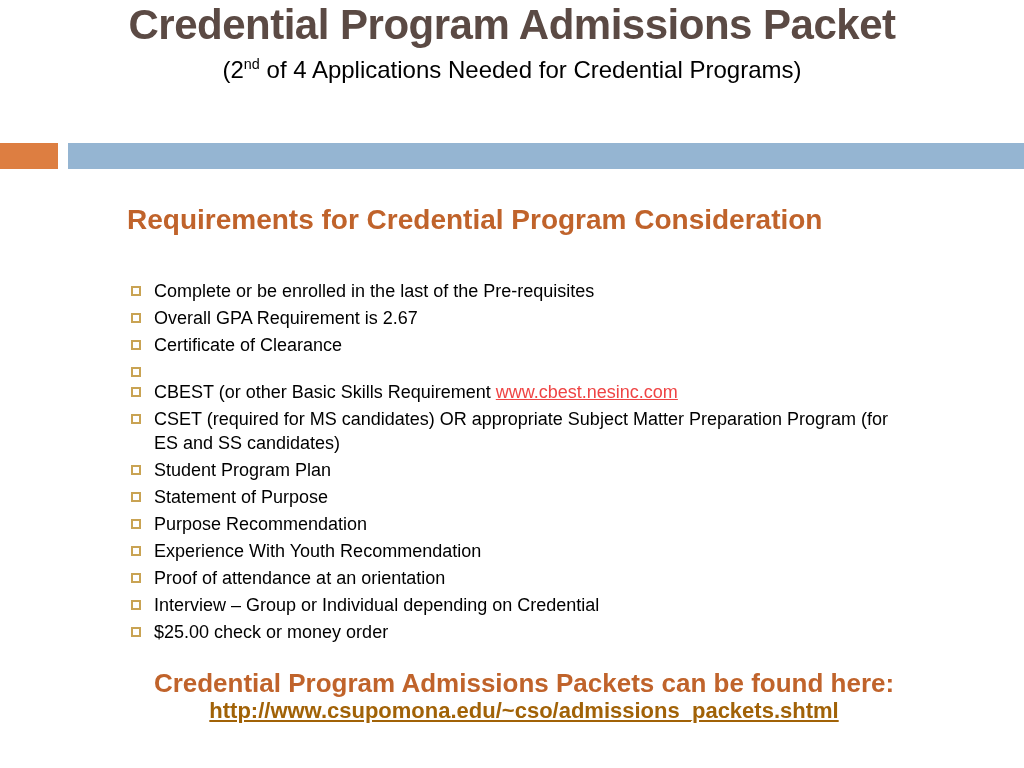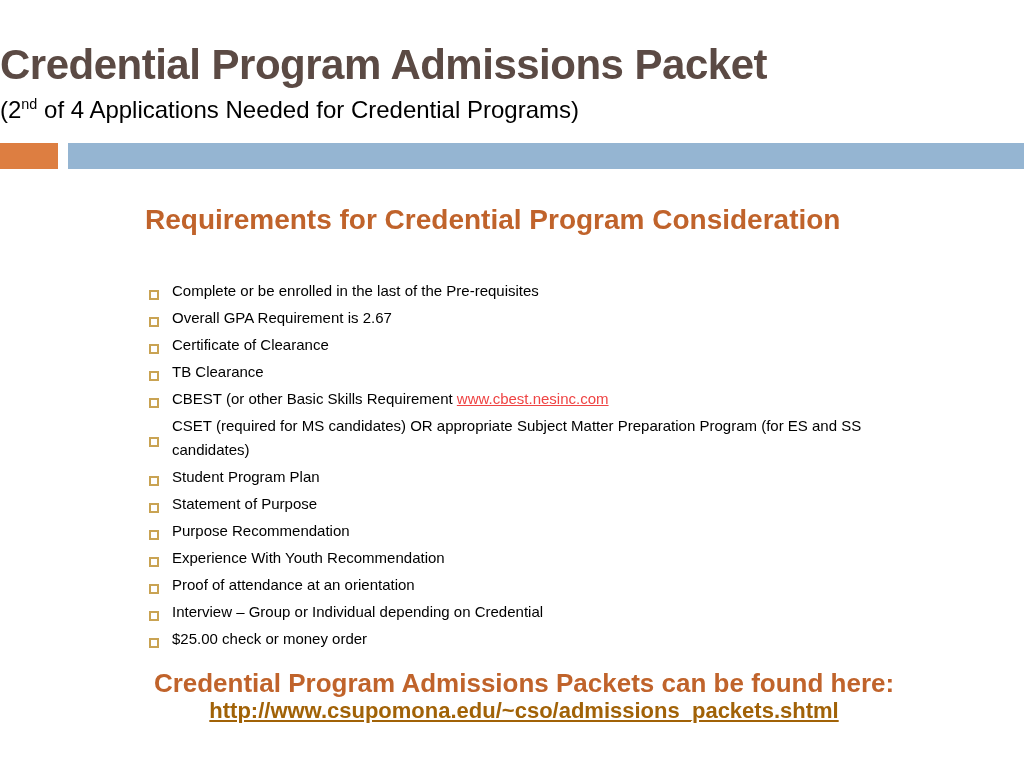--- a/index.html
+++ b/index.html
@@ -6,21 +6,21 @@
   html, body { width: 1024px; height: 768px; }
   body {
     font-family: "Liberation Sans", "DejaVu Sans", sans-serif;
     background: #ffffff;
     position: relative;
     overflow: hidden;
   }
   .slide { width: 1024px; height: 768px; position: relative; background: #ffffff; }
 
   
-  .header { text-align: left; padding-top: 40px; }
+  .header { text-align: center; }
   .slide-title {
     color: #5b4a44;
     font-size: 42px;
     font-weight: bold;
     line-height: 50px;
     letter-spacing: -0.5px;
   }
   .slide-subtitle {
     color: #000000;
     font-size: 24px;
@@ -33,36 +33,36 @@
   
   .divider { position: absolute; top: 143px; left: 0; width: 1024px; height: 26px; }
   .divider .orange-block {
     position: absolute; left: 0; top: 0; width: 58px; height: 26px; background: #dd7e41;
   }
   .divider .blue-bar {
     position: absolute; left: 68px; top: 0; width: 956px; height: 26px; background: #95b5d2;
   }
 
   
-  .content { position: absolute; top: 203px; left: 145px; width: 770px; }
+  .content { position: absolute; top: 203px; left: 127px; width: 770px; }
   .section-heading {
     color: #c0632b;
     font-size: 28px;
     font-weight: bold;
     line-height: 34px;
   }
   ul.requirements {
     list-style: none;
     margin-top: 42px;
     max-width: 762px;
   }
   ul.requirements li {
     display: flex;
-    align-items: center;
-    font-size: 15px;
+    align-items: flex-start;
+    font-size: 18px;
     line-height: 24px;
     color: #000000;
     margin-bottom: 3px;
   }
   .bullet {
     flex: 0 0 auto;
     width: 10px; height: 10px;
     border: 2px solid #c9a353;
     background: #ffffff;
     margin: 7px 13px 0 4px;
@@ -120,21 +120,20 @@
     <span class="req-body"><span class="req-text">Overall GPA Requirement is 2.67</span></span>
   </li>
 
   <li>
     <span class="bullet"></span>
     <span class="req-body"><span class="req-text">Certificate of Clearance</span></span>
   </li>
 
   <li>
     <span class="bullet"></span>
-    <span class="req-body"><span class="req-text">TB Clearance</span></span>
   </li>
 
   <li>
     <span class="bullet"></span>
     <span class="req-body"><span class="req-text">CBEST (or other Basic Skills Requirement </span><a class="req-link">www.cbest.nesinc.com</a></span>
   </li>
 
   <li>
     <span class="bullet"></span>
     <span class="req-body"><span class="req-text">CSET (required for MS candidates) OR appropriate Subject Matter Preparation Program (for ES and SS candidates)</span></span>

